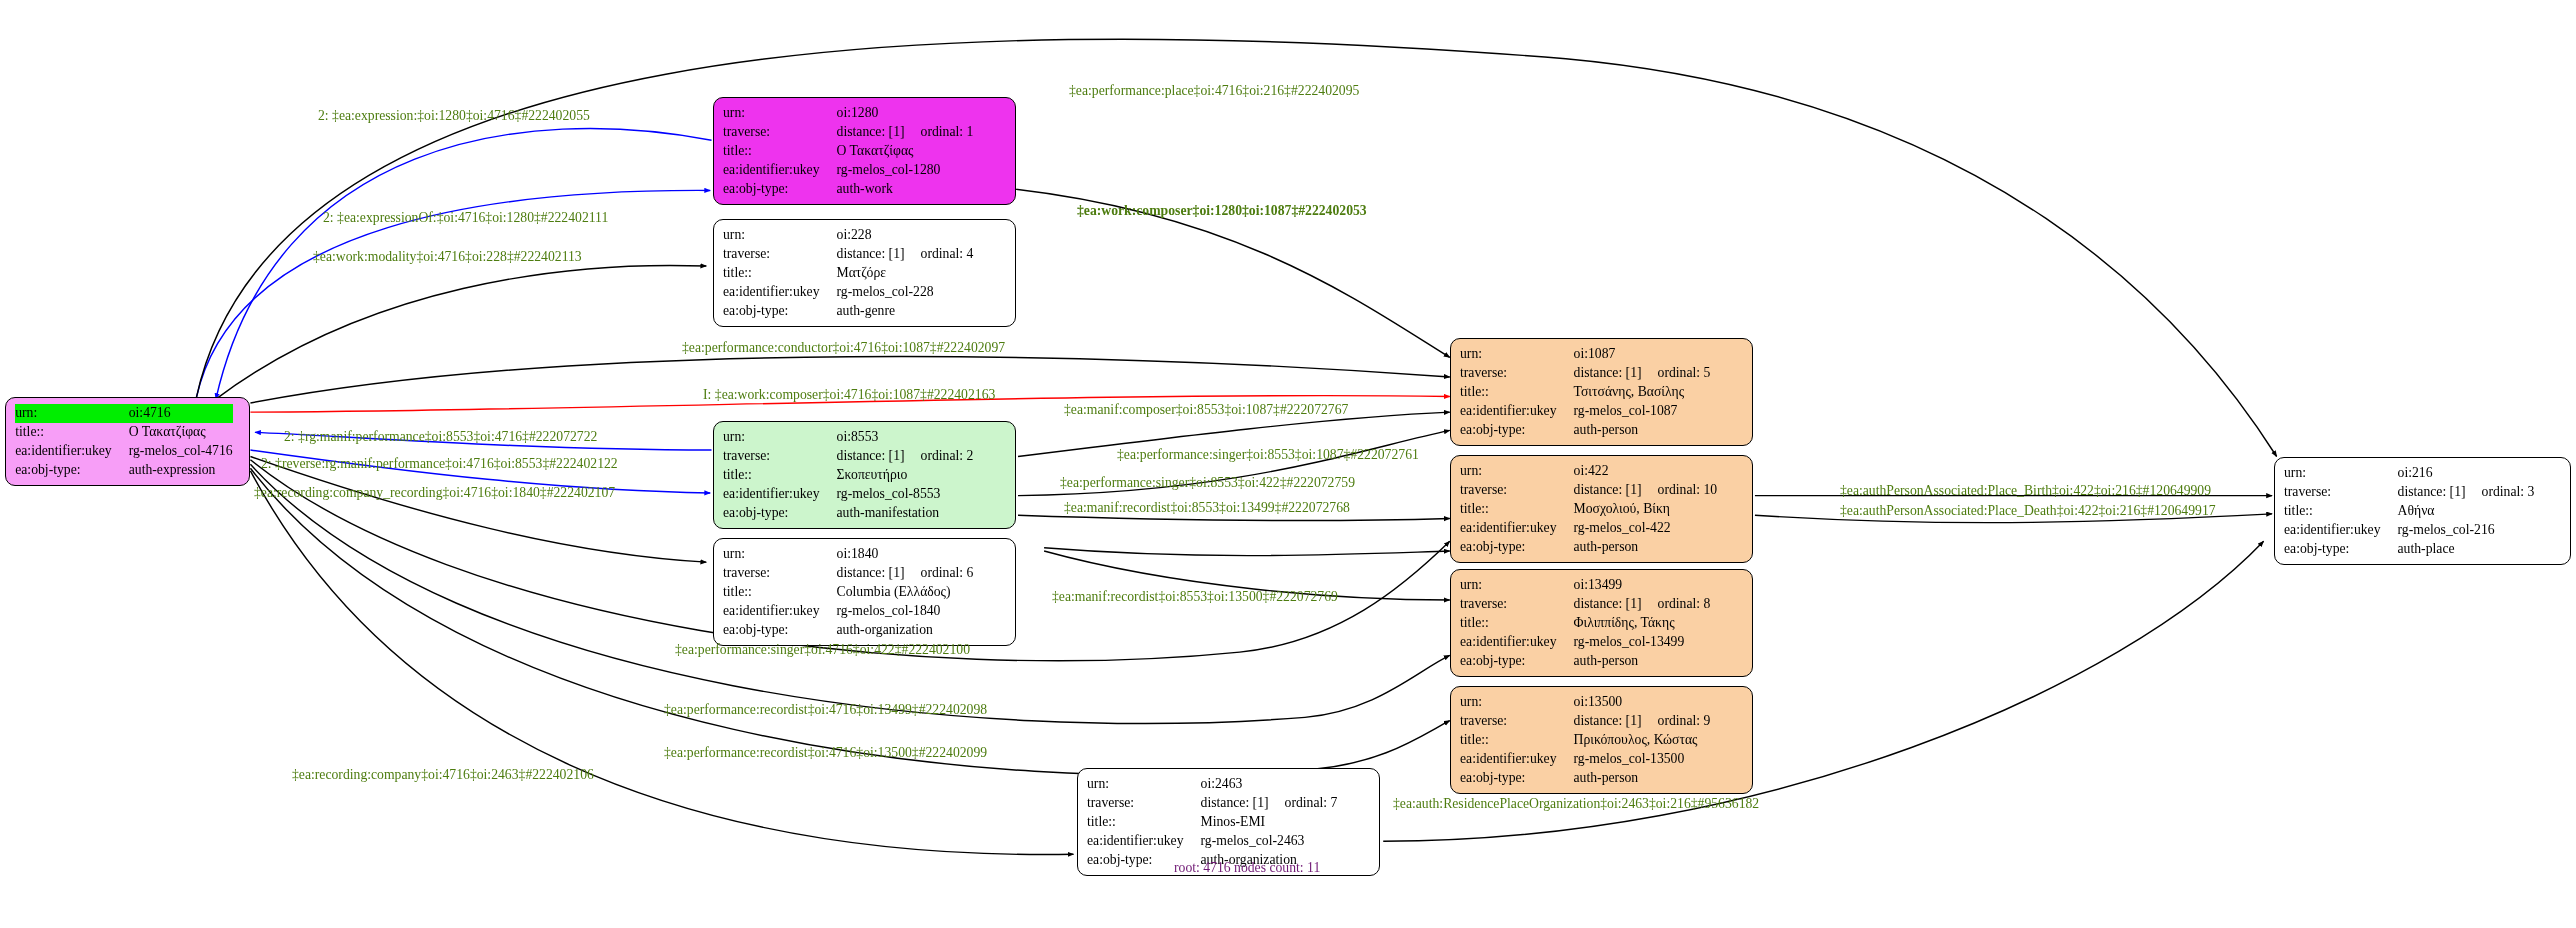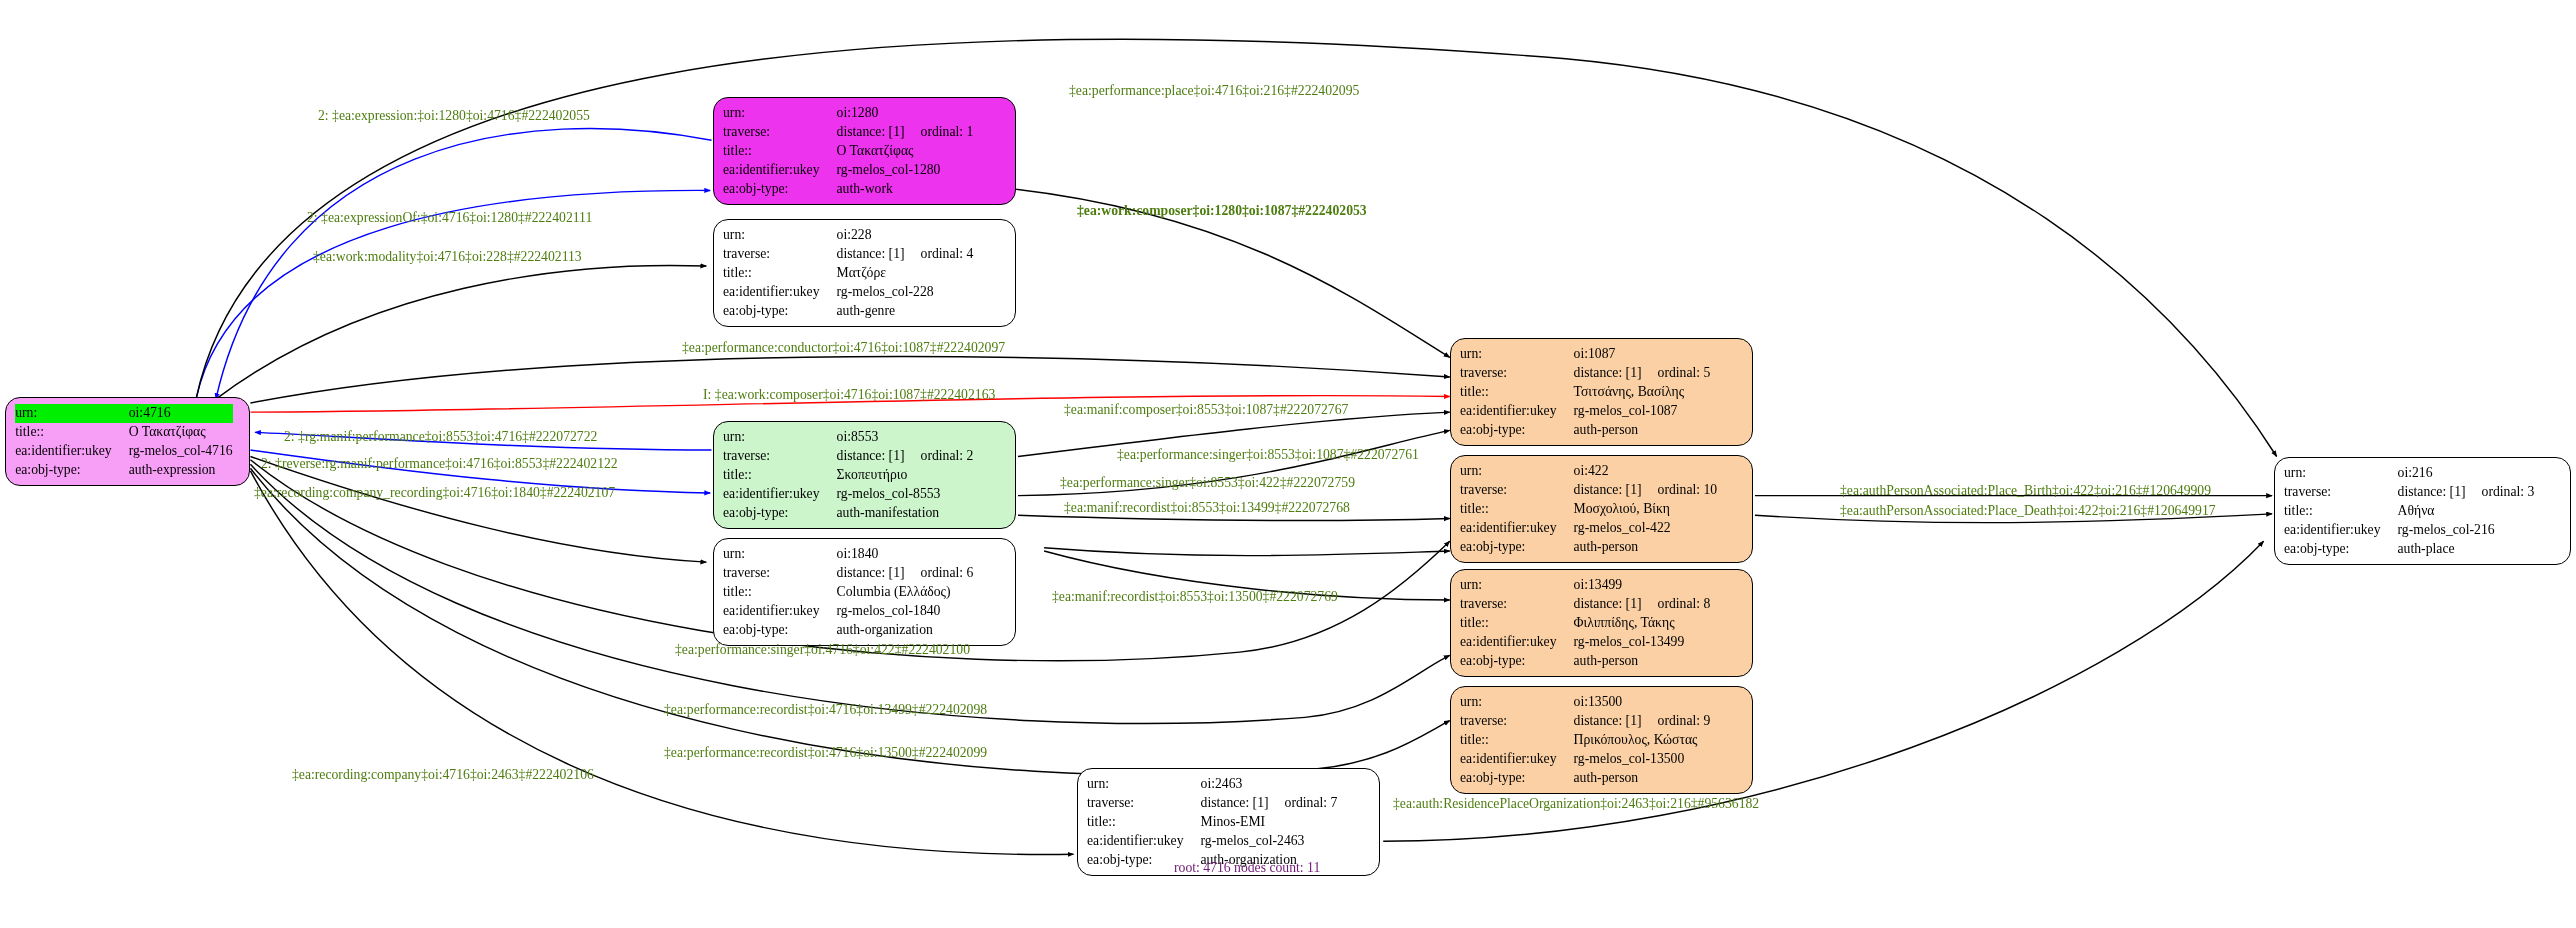--- a/index.html
+++ b/index.html
@@ -15,21 +15,21 @@
     position:absolute;
     left:0; top:0;
     width:2576px;
     height:928px;
     pointer-events:none;
   }
   .node{
     position:absolute;
     box-sizing:border-box;
     border:1px solid #000000;
-    border-radius:15px;
+    border-radius:10px;
     background:#ffffff;
     padding:5.9px 9px 5.9px 9px;
     font-size:13.7px;
     line-height:1.38;
     color:#000000;
     white-space:nowrap;
   }
   .node table{border-collapse:collapse;}
   .node td{padding:0 0 0 0; vertical-align:top; font-size:13.7px; white-space:nowrap;}
   .node td.k{padding-right:17px;}
@@ -407,21 +407,21 @@
       </tr>
       <tr>
         <td class="k">ea:obj-type:</td>
         <td class="v">auth-place</td>
       </tr>
     </tbody>
       </table>
   </div>
 
   <div class="edge-label" style="left:318px; top:109px;">2: ‡ea:expression:‡oi:1280‡oi:4716‡#222402055</div>
-  <div class="edge-label" style="left:307px; top:211px;">2: ‡ea:expressionOf:‡oi:4716‡oi:1280‡#222402111</div>
+  <div class="edge-label" style="left:323px; top:211px;">2: ‡ea:expressionOf:‡oi:4716‡oi:1280‡#222402111</div>
   <div class="edge-label" style="left:313px; top:250px;">‡ea:work:modality‡oi:4716‡oi:228‡#222402113</div>
   <div class="edge-label" style="left:1069px; top:84px;">‡ea:performance:place‡oi:4716‡oi:216‡#222402095</div>
   <div class="edge-label" style="left:1077px; top:204px;font-weight:bold;">‡ea:work:composer‡oi:1280‡oi:1087‡#222402053</div>
   <div class="edge-label" style="left:682px; top:341px;">‡ea:performance:conductor‡oi:4716‡oi:1087‡#222402097</div>
   <div class="edge-label" style="left:703px; top:388px;">I: ‡ea:work:composer‡oi:4716‡oi:1087‡#222402163</div>
   <div class="edge-label" style="left:284px; top:430px;">2: ‡rg:manif:performance‡oi:8553‡oi:4716‡#222072722</div>
   <div class="edge-label" style="left:261px; top:457px;">2: ‡reverse:rg:manif:performance‡oi:4716‡oi:8553‡#222402122</div>
   <div class="edge-label" style="left:254px; top:486px;">‡ea:recording:company_recording‡oi:4716‡oi:1840‡#222402107</div>
   <div class="edge-label" style="left:1064px; top:403px;text-align:center;">‡ea:manif:composer‡oi:8553‡oi:1087‡#222072767</div>
   <div class="edge-label" style="left:1117px; top:448px;">‡ea:performance:singer‡oi:8553‡oi:1087‡#222072761</div>

